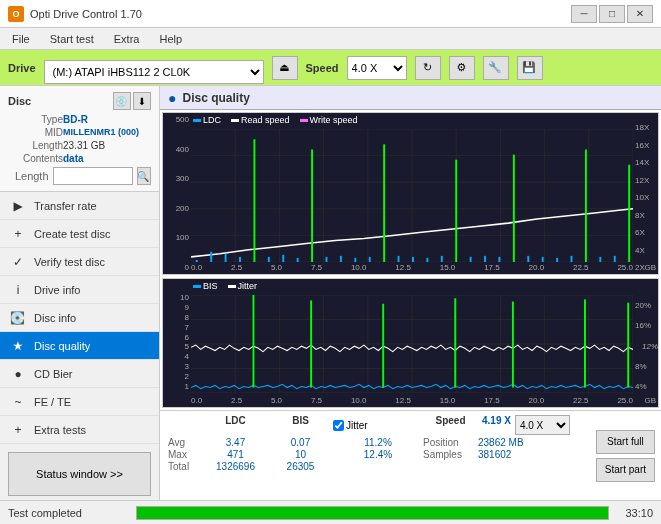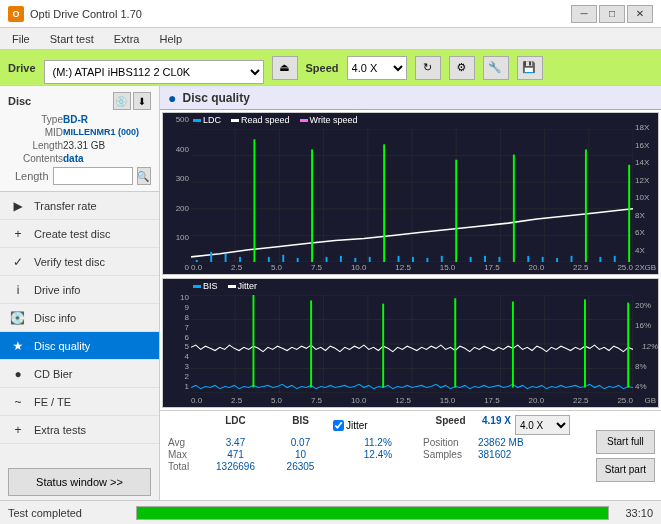--- a/index.html
+++ b/index.html
@@ -46,21 +46,21 @@
     .label-input { width: 80px; height: 18px; border: 1px solid #aaa; font-size: 10px; padding: 0 2px; }
     .label-btn { width: 18px; height: 18px; border: 1px solid #aaa; background: #e1e1e1; cursor: pointer; display: flex; align-items: center; justify-content: center; font-size: 10px; }
     
     
     .nav-items { flex: 1; }
     .nav-item { height: 28px; display: flex; align-items: center; padding: 0 10px; gap: 8px; cursor: pointer; border-bottom: 1px solid #e0e0e0; font-size: 11px; color: #333; }
     .nav-item.active { background: #0078d7; color: white; }
     .nav-item-icon { width: 16px; height: 16px; display: flex; align-items: center; justify-content: center; font-size: 12px; flex-shrink: 0; }
     
     
-    .status-window-btn { height: 28px; margin: 4px 8px; border: 1px solid #aaa; background: #e1e1e1; cursor: pointer; font-size: 11px; display: flex; align-items: center; justify-content: center; gap: 4px; text-align: center; }
+    .status-window-btn { height: 44px; margin: 4px 8px; border: 1px solid #aaa; background: #e1e1e1; cursor: pointer; font-size: 11px; display: flex; align-items: center; justify-content: center; gap: 4px; text-align: center; }
     
     
     .content-area { flex: 1; display: flex; flex-direction: column; background: white; }
     
     
     .content-header { height: 24px; background: #e8e8f8; border-bottom: 1px solid #aaa; display: flex; align-items: center; padding: 0 8px; gap: 6px; }
     .content-header-icon { color: #0057a8; font-size: 14px; }
     .content-title { font-size: 12px; font-weight: bold; color: #333; }
     
     

